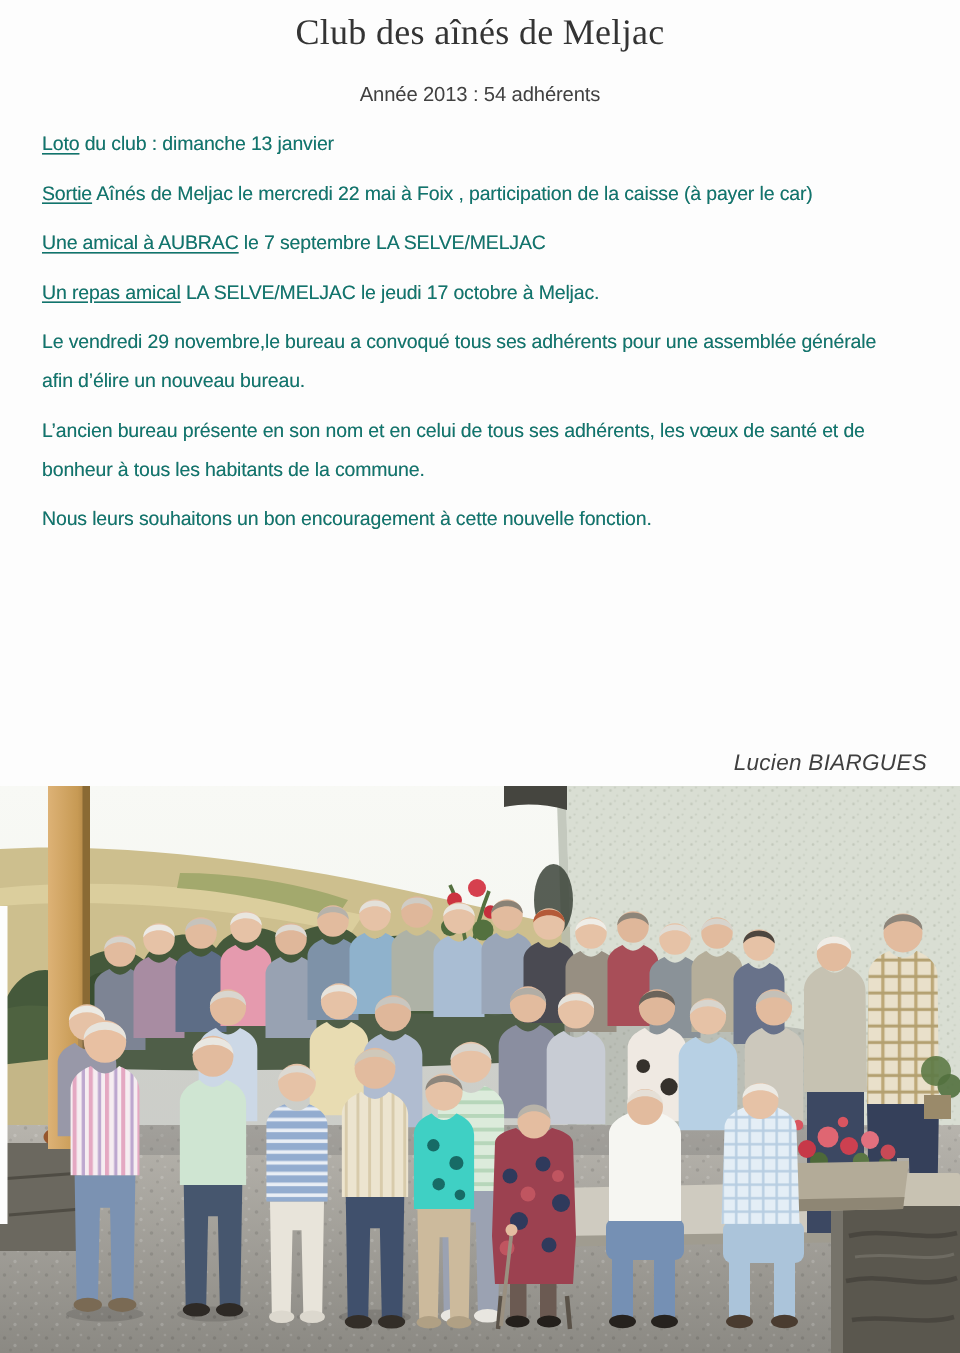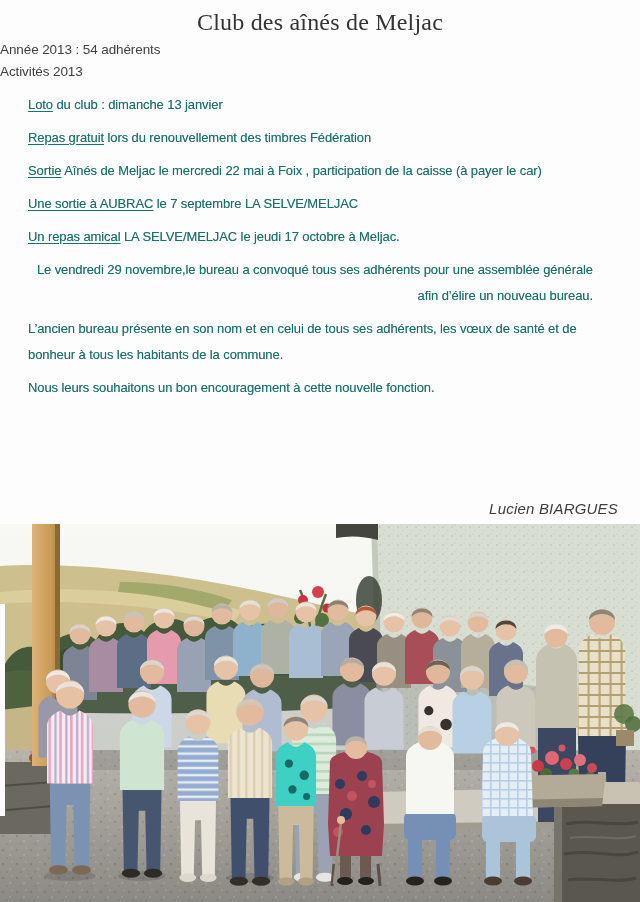--- a/index.html
+++ b/index.html
@@ -6,53 +6,51 @@
   body{
     width:640px;height:902px;background:#fdfdfd;overflow:hidden;position:relative;
     font-family:"Liberation Sans",sans-serif;color:#3b3b3b;
   }
   .page{width:640px;height:702px;position:relative;}
   .doc-title{
     font-family:"Liberation Serif",serif;font-weight:400;font-size:24px;line-height:32px;
     text-align:center;margin:0;padding-top:6px;color:#343434;letter-spacing:.2px;
   }
   .sub{
-    text-align:left;font-size:13.5px;line-height:20px;margin:2px 0 0 0;color:#414141;
+    text-align:center;font-size:13.5px;line-height:20px;margin:15px 0 0 0;color:#414141;
     letter-spacing:-0.1px;
   }
   .textcol{padding:10px 10px 0 28px;}
   .textcol p{
     font-size:13px;line-height:26px;margin:0 0 7px 0;color:#0f766e;letter-spacing:-0.1px;
     text-shadow:0 0 .4px rgba(60,60,60,.45);
   }
   .act{white-space:nowrap;}
   .u{text-decoration:underline;text-underline-offset:2px;}
-  .p-assemblee{max-width:565px;text-align:right;}
+  .p-assemblee{max-width:565px;}
   .p-ancien{max-width:585px;}
   .signature{
     position:absolute;top:500px;right:22px;font-size:15px;font-style:italic;color:#3f3f3f;
     letter-spacing:.2px;
   }
   .photo-wrap{position:absolute;left:0;top:524px;width:640px;height:378px;}
   .photo-wrap svg{display:block;}
 </style>
 </head>
 <body>
 
 <div class="page">
 
   <h1 class="doc-title">Club des aînés de Meljac</h1>
   <div class="sub">Année 2013 : 54 adhérents</div>
-  <div class="sub">Activités 2013</div>
 
   <div class="textcol">
     <p class="act"><span></span><span class="u">Loto</span><span> du club : dimanche 13 janvier</span></p>
-    <p class="act"><span></span><span class="u">Repas gratuit</span><span> lors du renouvellement des timbres Fédération</span></p>
     <p class="act"><span></span><span class="u">Sortie</span><span> Aînés de Meljac le mercredi 22 mai à Foix , participation de la caisse (à payer le car)</span></p>
-    <p class="act"><span></span><span class="u">Une sortie à AUBRAC</span><span> le 7 septembre LA SELVE/MELJAC</span></p>
+    <p class="act"><span></span><span class="u">Une amical à AUBRAC</span><span> le 7 septembre LA SELVE/MELJAC</span></p>
     <p class="act"><span></span><span class="u">Un repas amical</span><span> LA SELVE/MELJAC le jeudi 17 octobre à Meljac.</span></p>
 
     <p class="para p-assemblee">Le vendredi 29 novembre,le bureau a convoqué tous ses adhérents pour une assemblée générale afin d’élire un nouveau bureau.</p>
     <p class="para p-ancien">L’ancien bureau présente en son nom et en celui de tous ses adhérents, les vœux de santé et de bonheur à tous les habitants de la commune.</p>
     <p class="para">Nous leurs souhaitons un bon encouragement à cette nouvelle fonction.</p>
   </div>
 
   <div class="signature">Lucien BIARGUES</div>
 
   <div class="photo-wrap">

